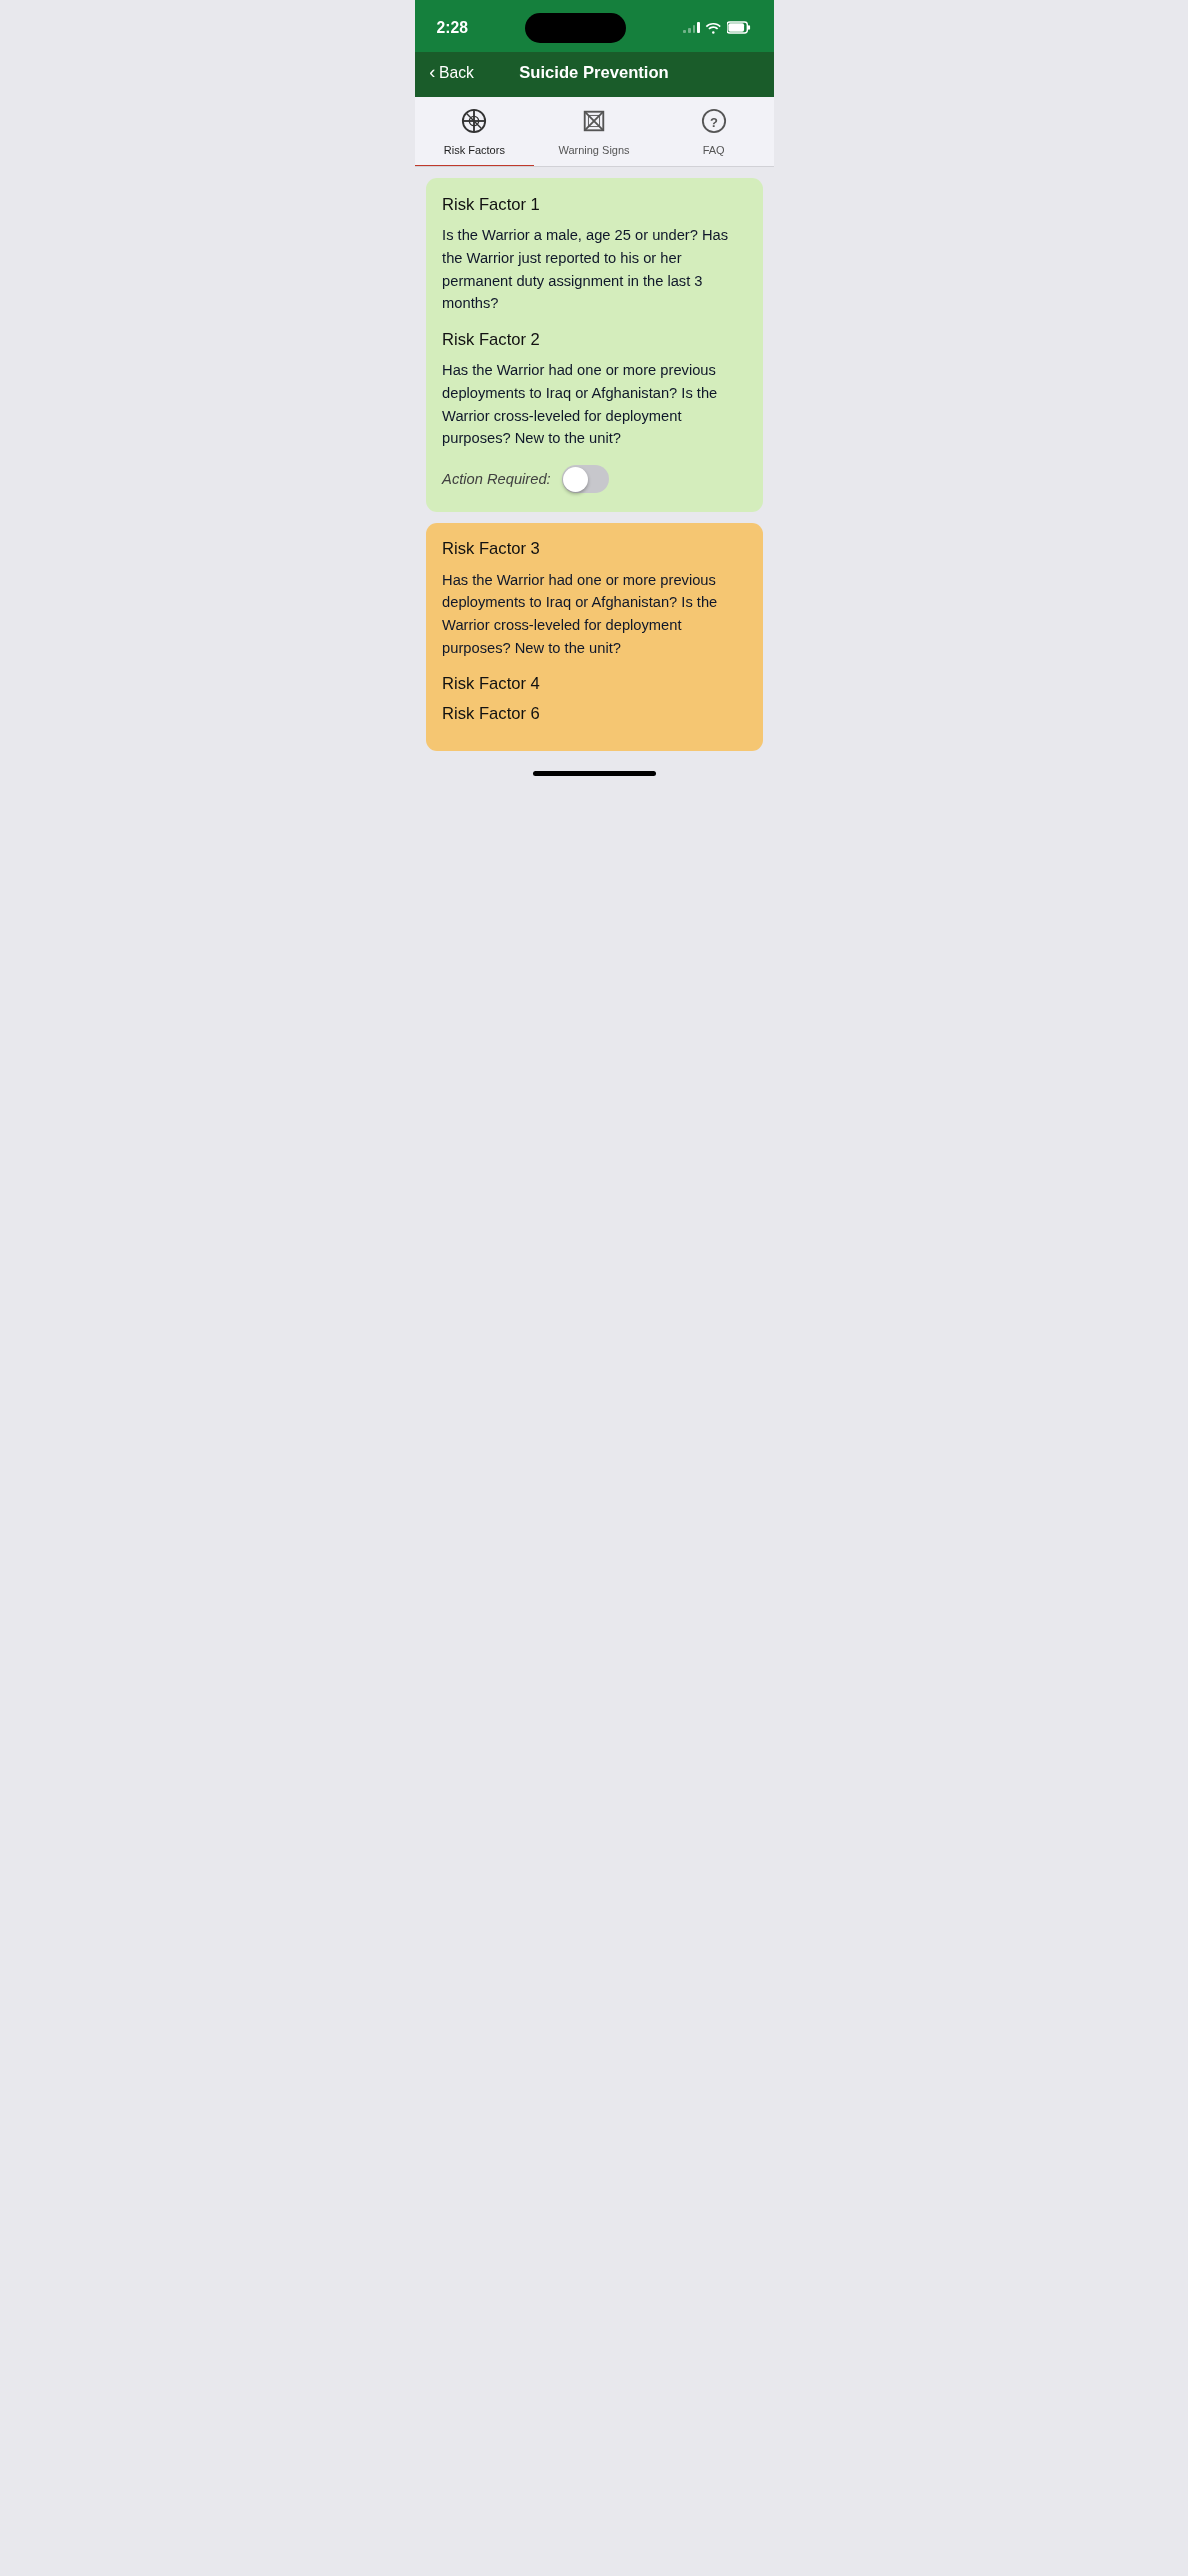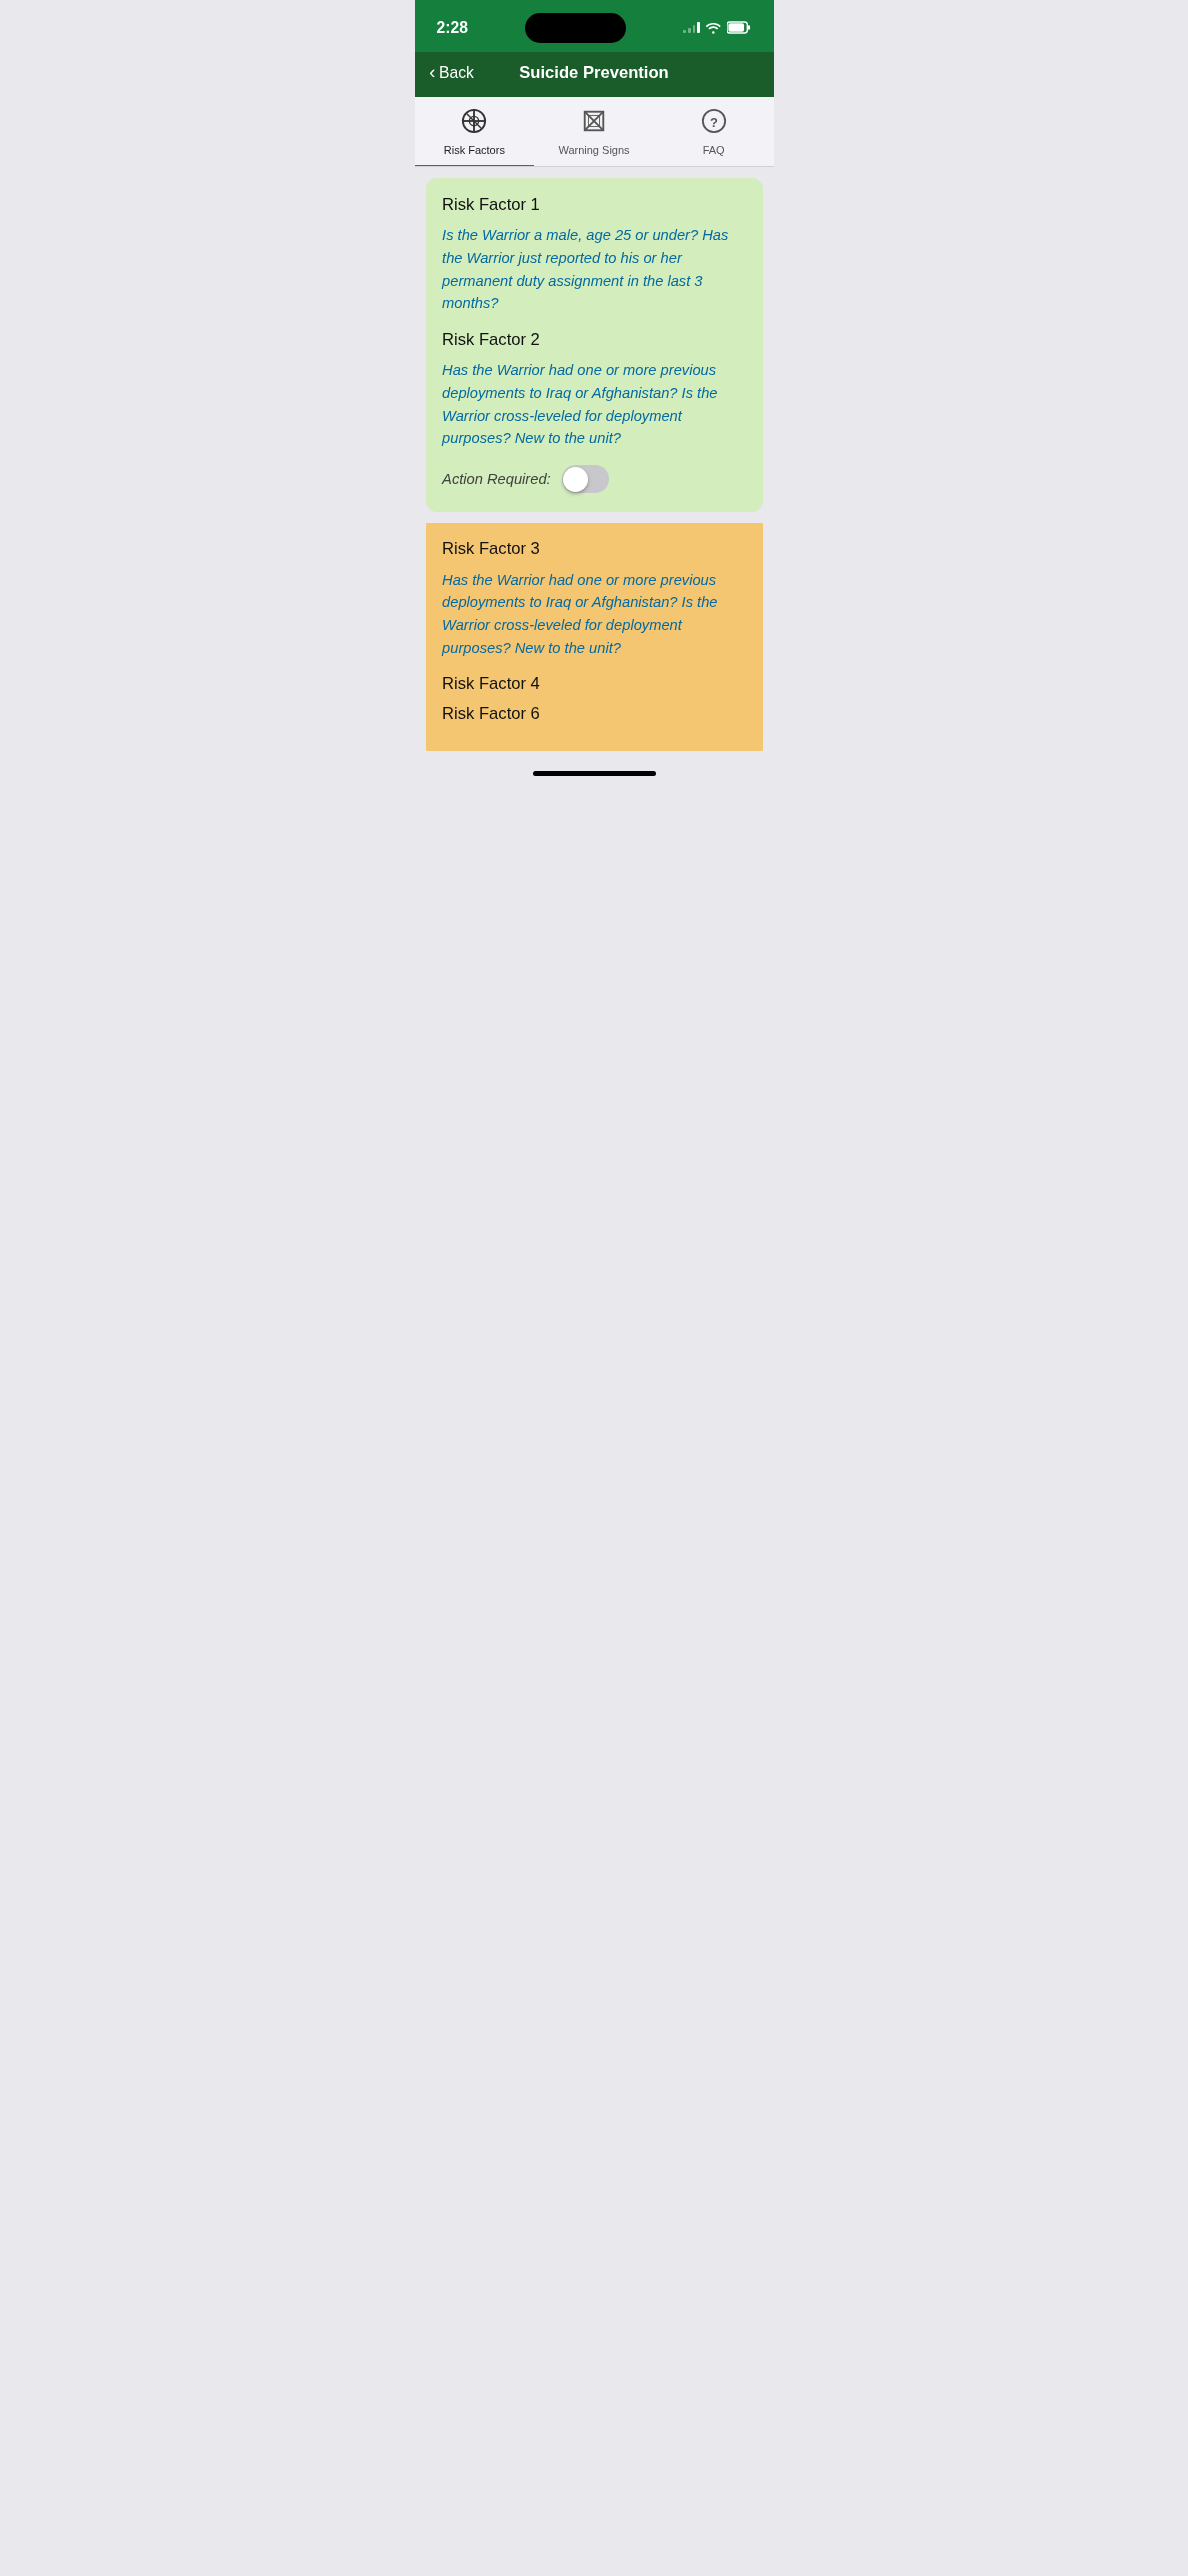--- a/index.html
+++ b/index.html
@@ -102,37 +102,36 @@
 
     
     .card-green {
       background: #d4edbc;
       border-radius: 11px;
       padding: 16.6px 16.6px 18.4px;
     }
 
     .card-orange {
       background: #f5c672;
-      border-radius: 1px;
+      border-radius: 11px;
       padding: 16.6px 16.6px 18.4px;
     }
 
     .risk-factor-title {
       font-size: 16.6px;
       font-weight: 400;
       color: #111;
       margin-bottom: 9.2px;
     }
 
     .risk-factor-text {
       font-size: 14.7px;
-      color: #0369a1;
+      color: #0f172a;
       line-height: 1.55;
       margin-bottom: 14.7px;
-      font-style: italic;
     }
 
     .action-required-row {
       display: flex;
       align-items: center;
       gap: 11px;
       margin-top: 3.7px;
     }
 
     .action-required-label {

